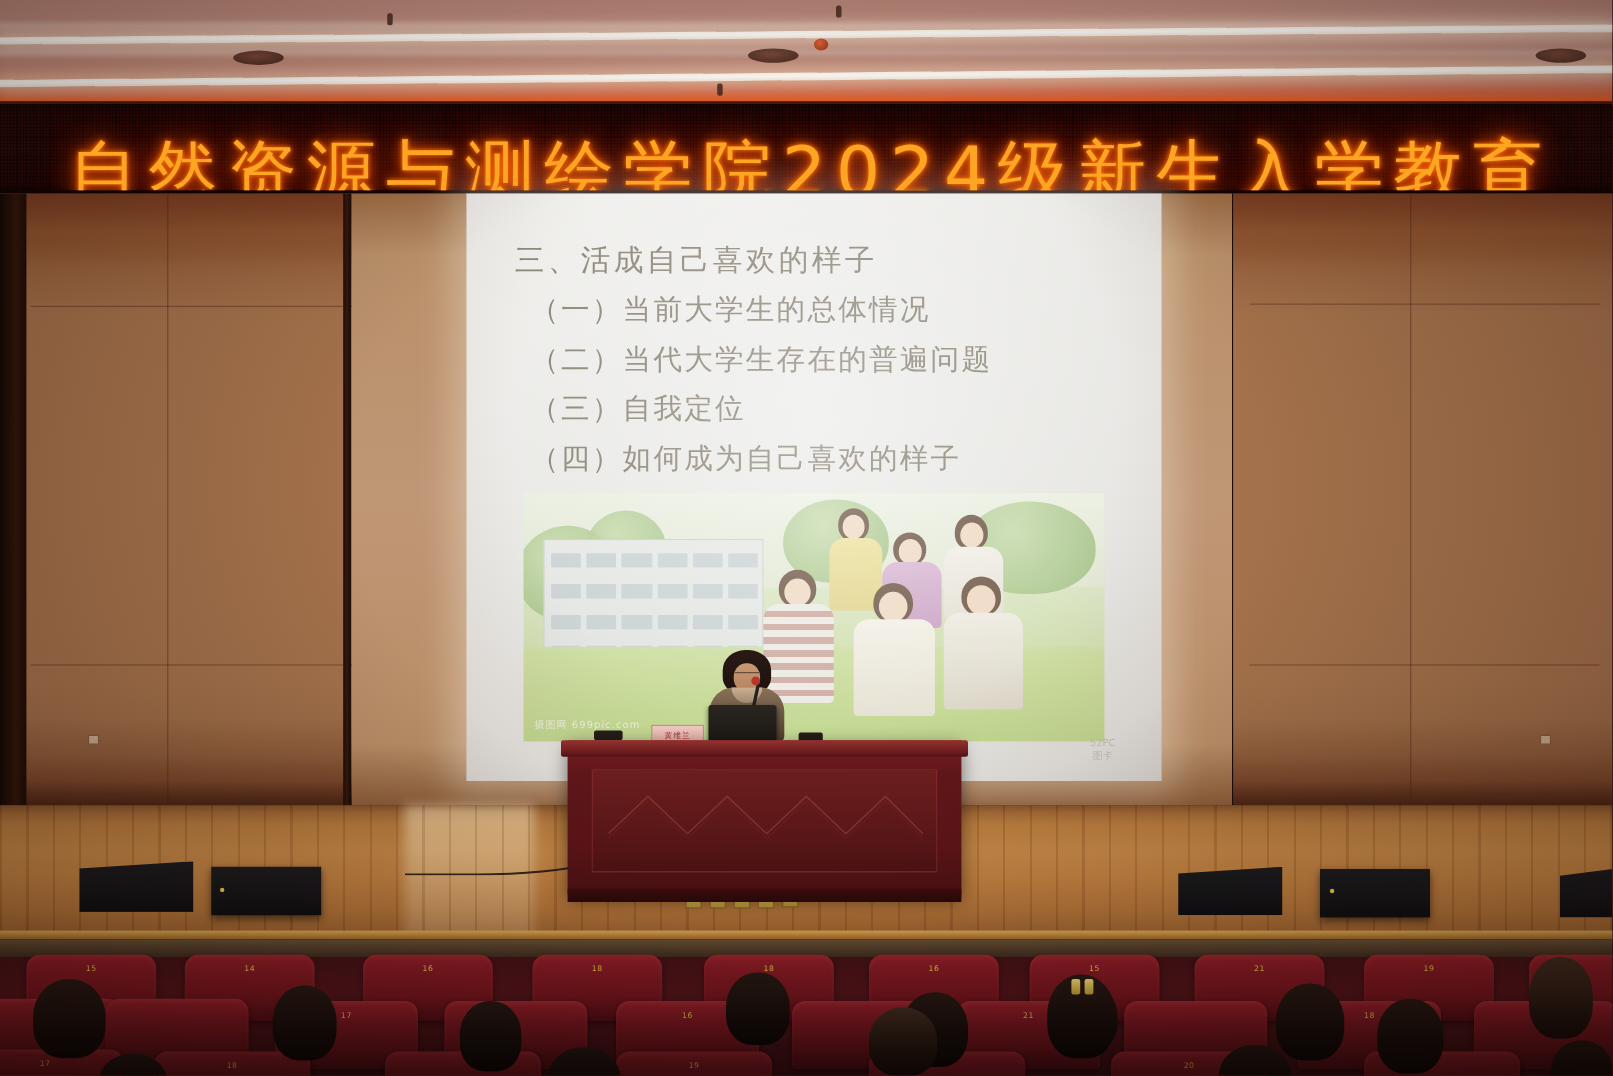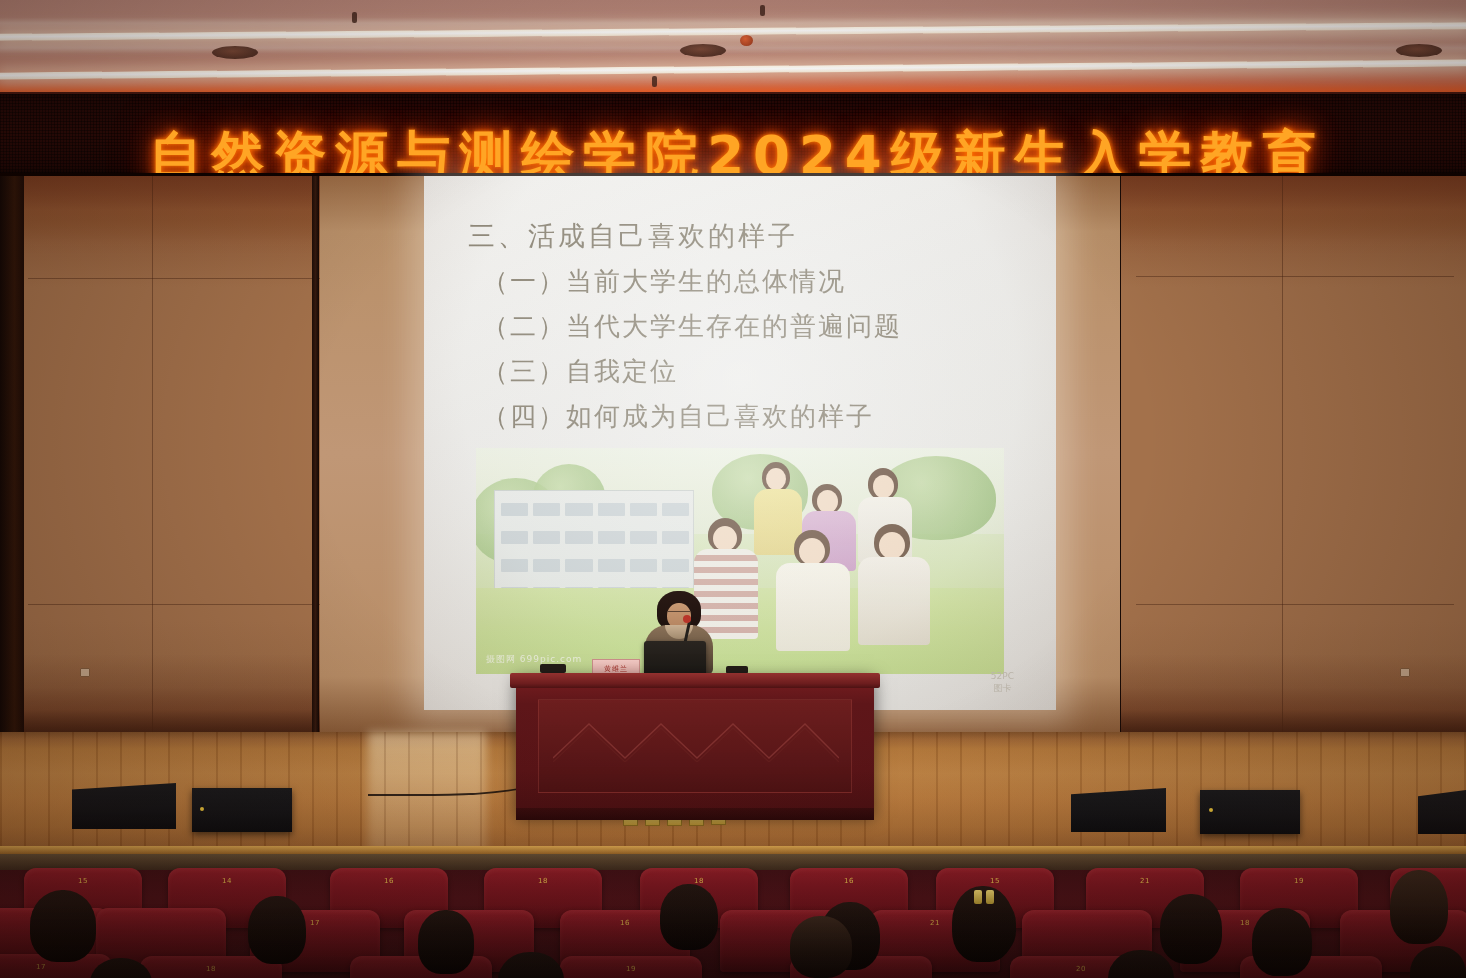--- a/index.html
+++ b/index.html
@@ -58,22 +58,22 @@
     
     content:""; position:absolute; inset:0;
     background-image:
       repeating-linear-gradient(0deg, rgba(0,0,0,.40) 0 1px, transparent 1px 3px),
       repeating-linear-gradient(90deg, rgba(0,0,0,.40) 0 1px, transparent 1px 3px);
     pointer-events:none;
   }
   .led-text {
     position:relative; z-index:2;
     font-family:"DejaVu Sans", sans-serif;
-    font-weight:700;
-    font-size:53px;
+    font-weight:400;
+    font-size:63px;
     letter-spacing:9px;
     color:#ffa524;
     white-space:nowrap;
     text-shadow:
       0 0 4px #ff7a00,
       0 0 11px #ff5c00,
       0 0 24px rgba(255,70,0,.85),
       0 0 42px rgba(255,40,0,.55);
     transform:translateX(4px);
     margin-top:47px;

